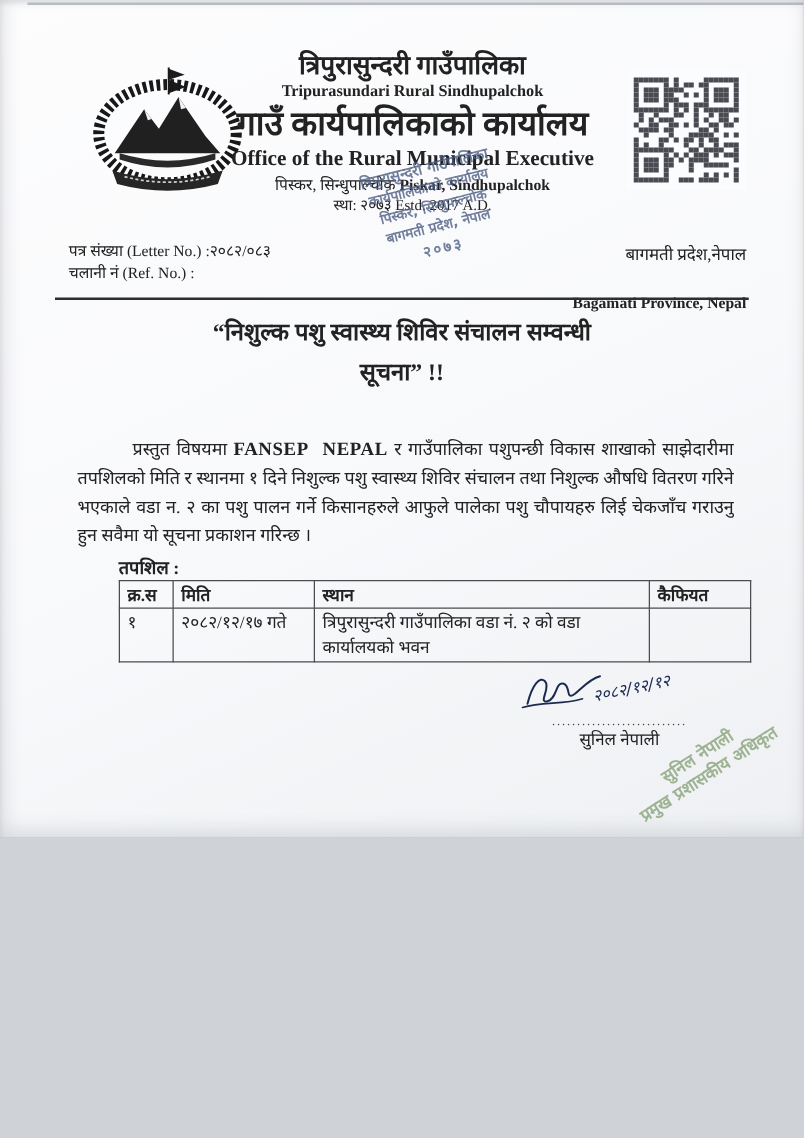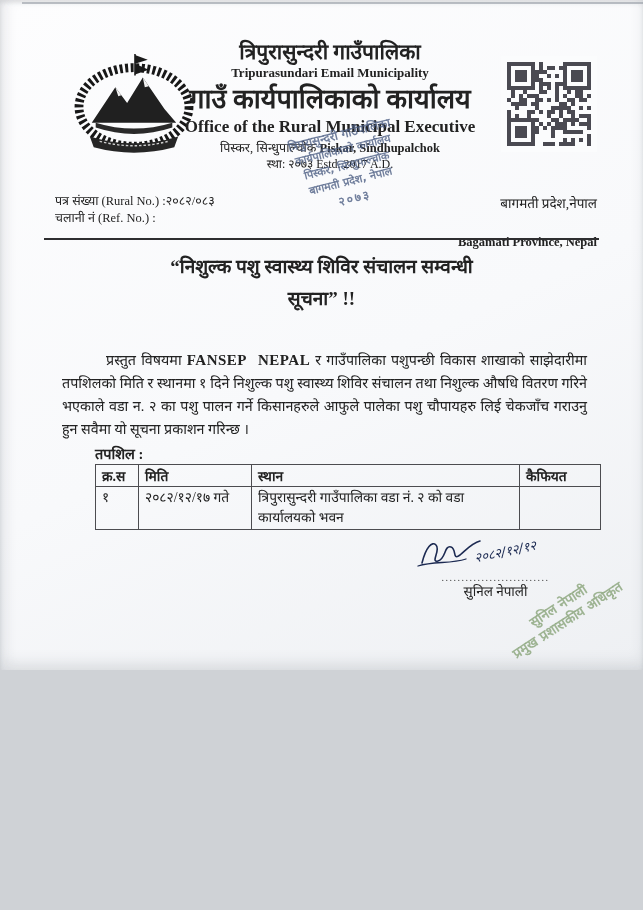--- a/index.html
+++ b/index.html
@@ -86,21 +86,21 @@
       <path d="M22,74 L46,38 L58,54 L74,28 L96,60 L108,74 Z" fill="#202020"></path>
       <path d="M46,38 L52,46 L49,47 Z M74,28 L80,37 L76,38 Z" fill="#f2f2f2"></path>
       <path d="M26,74 Q65,86 104,74 L104,79 Q65,92 26,79 Z" fill="#2a2a2a"></path>
       <path d="M20,88 Q65,102 110,88 L106,99 Q65,110 24,99 Z" fill="#262626"></path>
       <path d="M30,93 q35,9 70,0" stroke="#cfcfcf" stroke-width="1.4" fill="none" stroke-dasharray="2.5 2"></path>
     </svg>
   </div>
 
   <div class="head-center">
     <div class="muni-np">त्रिपुरासुन्दरी गाउँपालिका</div>
-    <div class="muni-en">Tripurasundari Email Municipality</div>
+    <div class="muni-en">Tripurasundari Rural Sindhupalchok</div>
     <div class="office-np">गाउँ कार्यपालिकाको कार्यालय</div>
     <div class="office-en">Office of the Rural Municipal Executive</div>
     <div class="addr">
       <span>पिस्कर, सिन्धुपाल्चोक</span>
       <b>Piskar, Sindhupalchok</b>
     </div>
     <div class="estd">स्था: २०७३  Estd. 2017 A.D.</div>
   </div>
 
   <div class="qr">
@@ -340,21 +340,21 @@
 
   <div class="round-stamp">
     <div class="s1">त्रिपुरासुन्दरी गाउँपालिका</div>
     <div class="s">कार्यपालिकाको कार्यालय</div>
     <div class="s">पिस्कर, सिन्धुपाल्चोक</div>
     <div class="s">बागमती प्रदेश, नेपाल</div>
     <div class="yr">२०७३</div>
   </div>
 
   <div class="letter-no">
-    <span>पत्र संख्या (Rural No.) :</span><span>२०८२/०८३</span>
+    <span>पत्र संख्या (Letter No.) :</span><span>२०८२/०८३</span>
   </div>
   <div class="ref-no">
     <span>चलानी नं (Ref. No.) :</span>
   </div>
   <div class="prov-np">बागमती प्रदेश,नेपाल</div>
   <div class="prov-en">Bagamati Province, Nepal</div>
   <div class="head-rule"></div>
 
   <div class="subject">
     <div>“निशुल्क पशु स्वास्थ्य शिविर संचालन सम्वन्धी</div>

